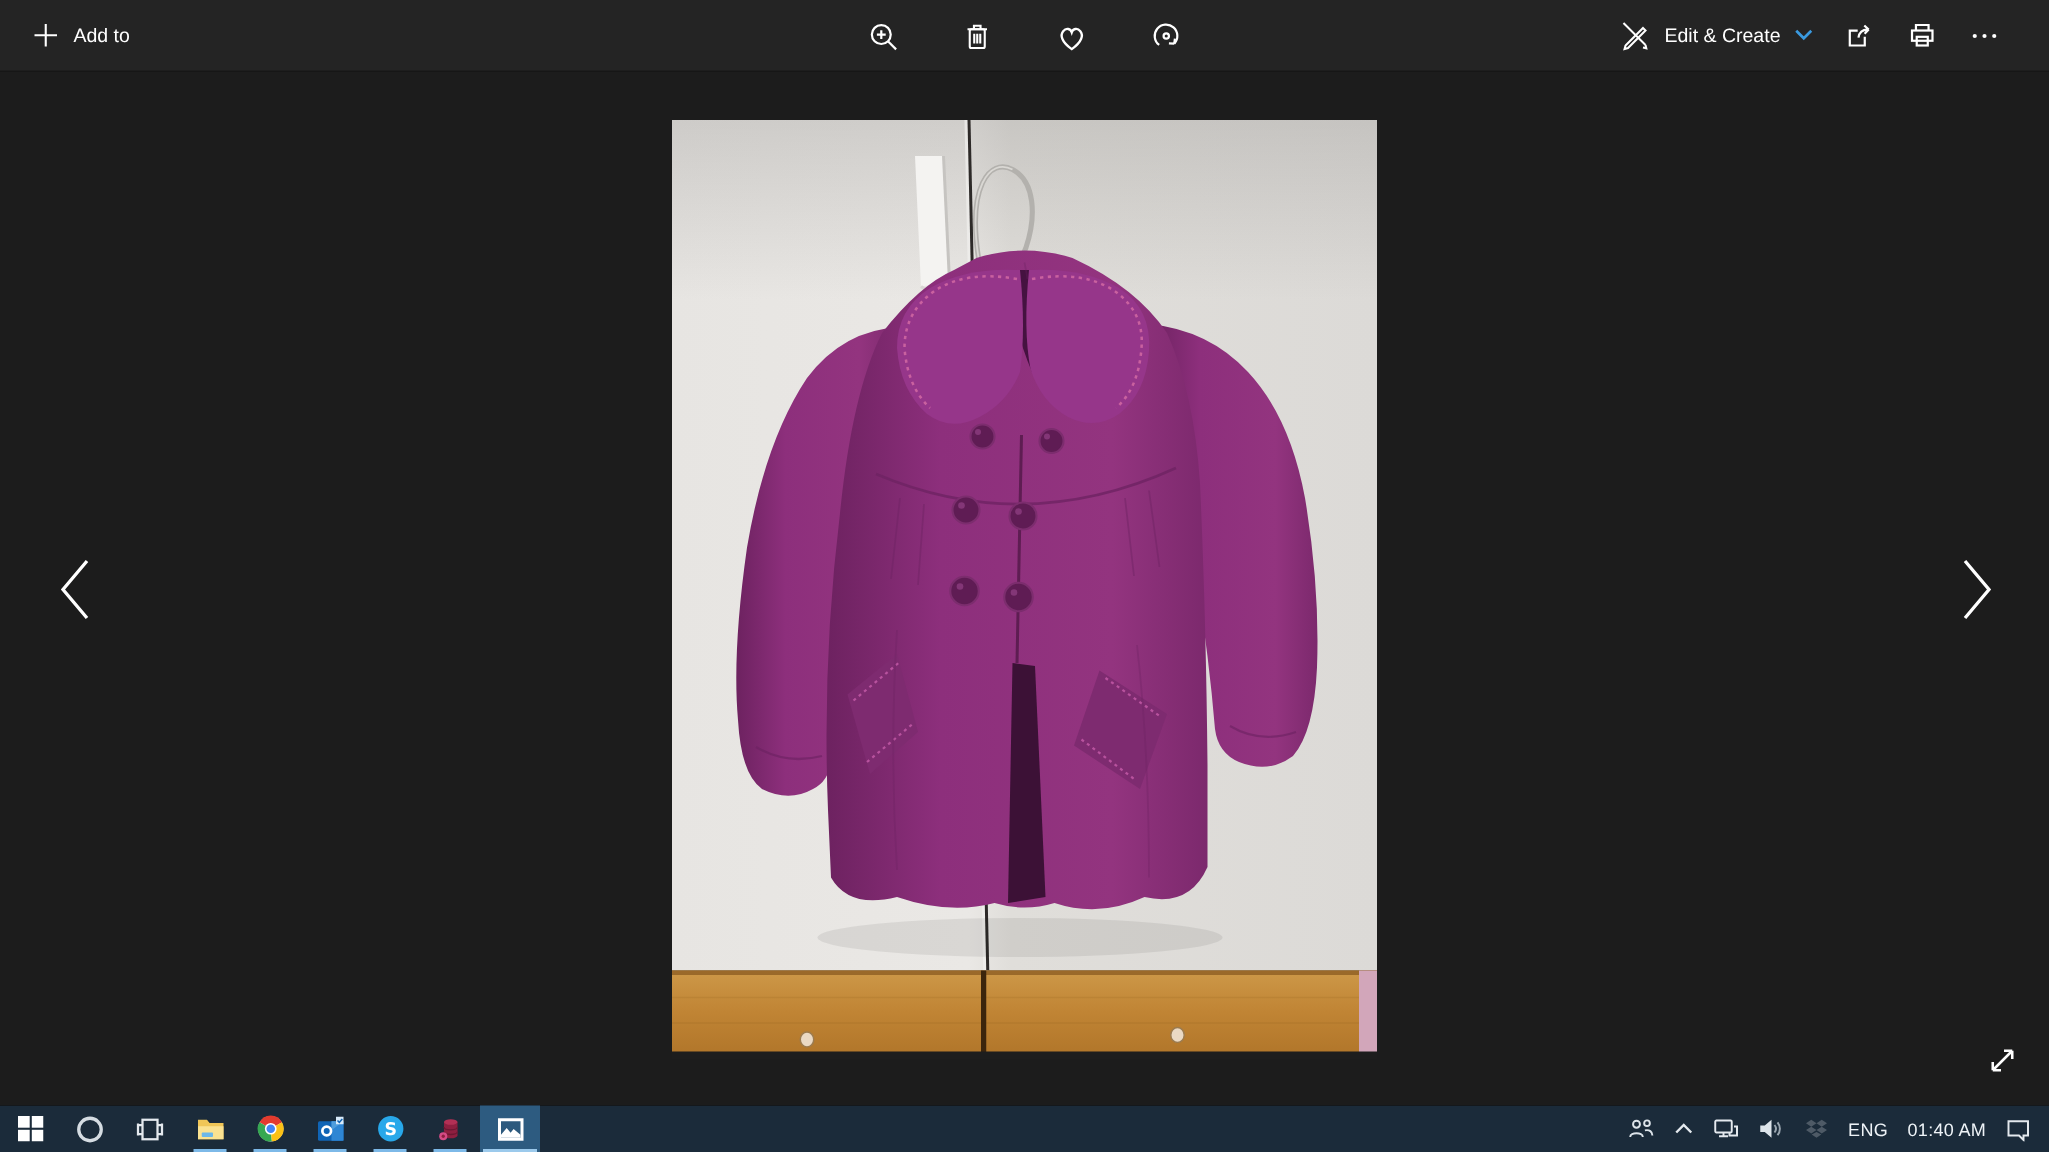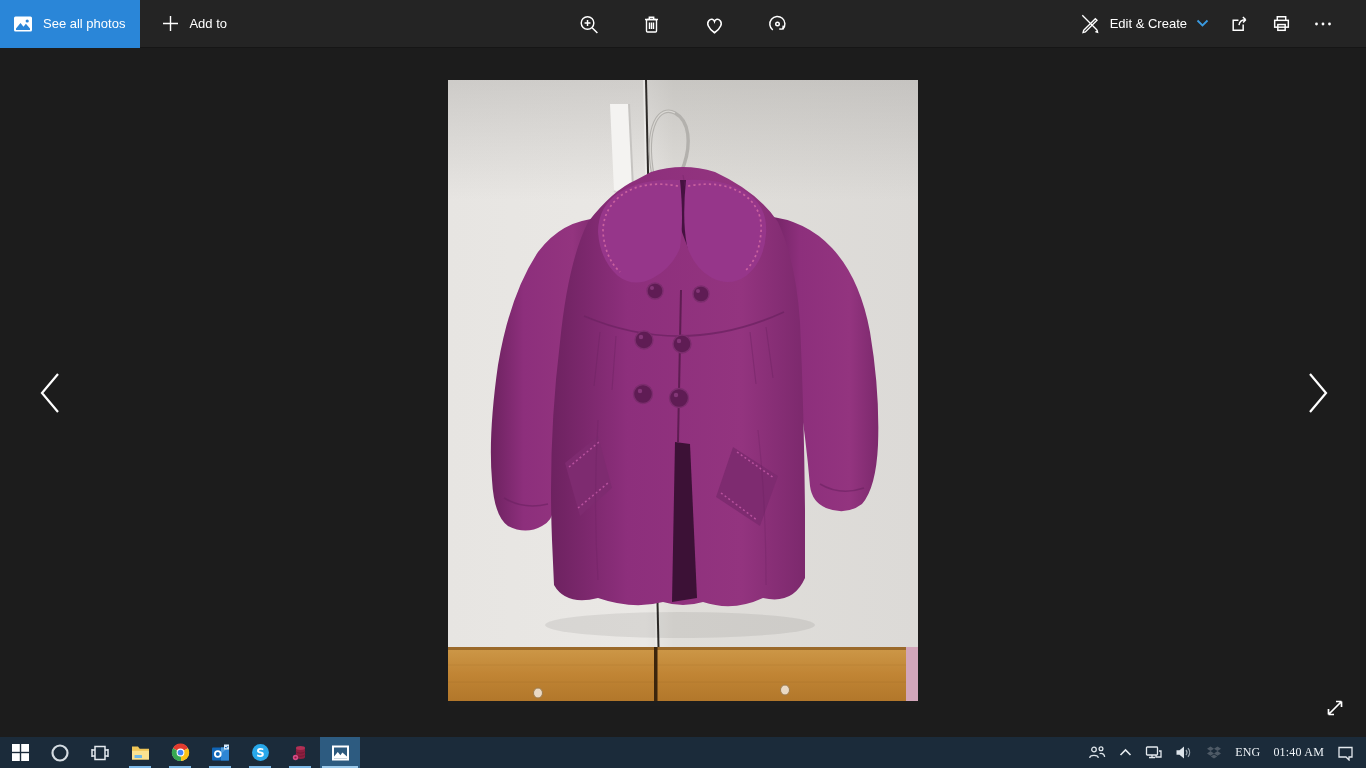--- a/index.html
+++ b/index.html
@@ -46,38 +46,30 @@
   .tb-left { display:flex; }
   .tb-btn { width:40px; display:flex; align-items:center; justify-content:center;
             position:relative; cursor:pointer; }
   .tb-btn.running::after { content:""; position:absolute; left:9px; right:9px; bottom:0;
                            height:2px; background:#7db9e8; }
   .tb-btn.active { background:#2d5b80; }
   .tb-btn.active::after { content:""; position:absolute; left:2px; right:2px; bottom:0;
                           height:2px; background:#9ccaec; }
   .tb-tray { margin-left:auto; display:flex; align-items:center; gap:13px; padding-right:12px; }
   .tray-item { display:flex; align-items:center; justify-content:center; cursor:pointer; }
-  .tray-text { letter-spacing:.2px;font-family:Liberation Serif, serif; }
+  .tray-text { letter-spacing:.2px; }
 </style>
 </head>
 <body>
 
 <div class="app">
 
 
   <div class="toolbar">
 
-    <div class="btn-see-all">
-      <svg width="20" height="20" viewBox="0 0 20 20">
-        <rect x="1" y="2.5" width="18" height="15" rx="1.5" fill="#fff"></rect>
-        <path d="M3 14.5 l4.5-5.5 3 3.8 2.4-3 4.1 4.7 v1.5 h-14 z" fill="#2a86d8"></path>
-        <circle cx="14.2" cy="7" r="1.6" fill="#2a86d8"></circle>
-      </svg>
-      <span>See all photos</span>
-    </div>
 
     <div class="btn-add-to">
       <svg width="17" height="17" viewBox="0 0 17 17">
           <path d="M8.5 1 V16 M1 8.5 H16" stroke="#fff" stroke-width="1.4"></path>
         </svg>
       <span>Add to</span>
     </div>
 
     <div class="center-icons">
       <div class="tool-icon">

